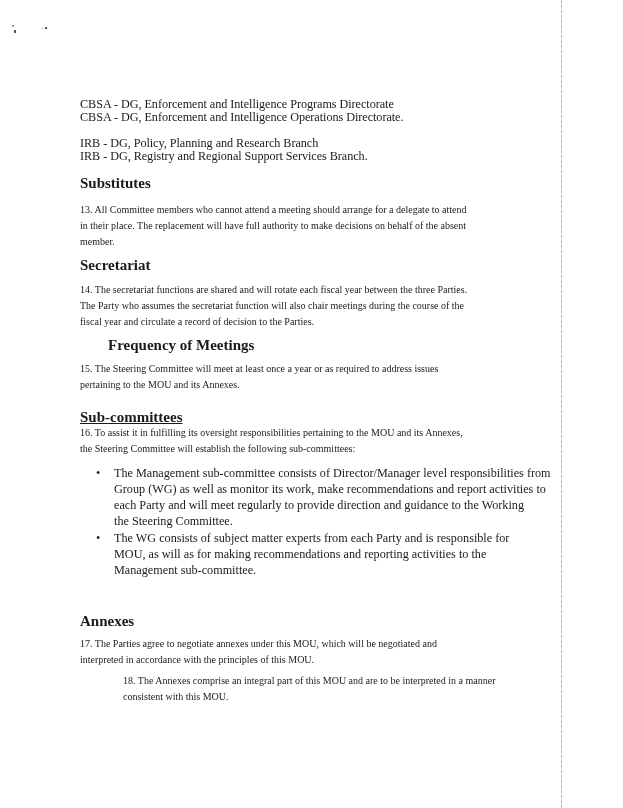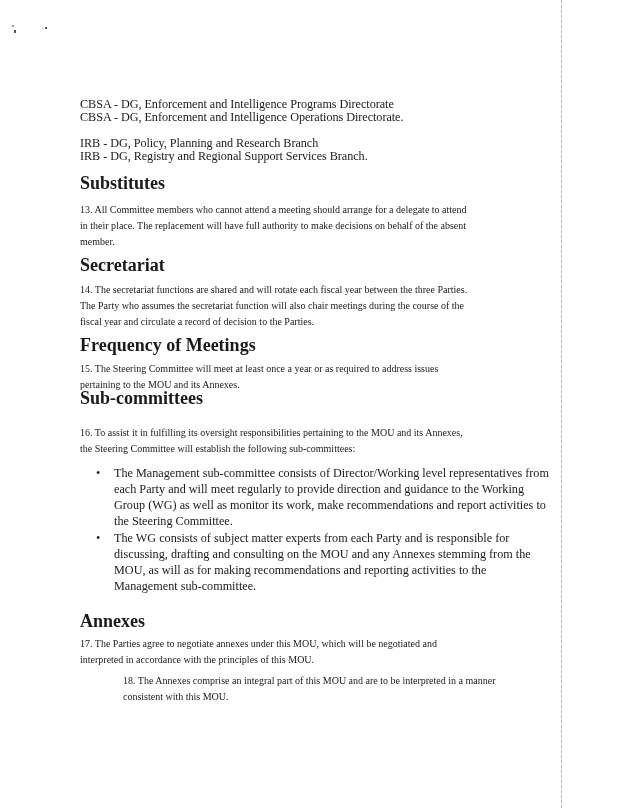--- a/index.html
+++ b/index.html
@@ -38,21 +38,21 @@
     position: absolute;
     left: 80px;
     font-size: 12.2px;
     line-height: 14px;
     white-space: nowrap;
     letter-spacing: -0.05px;
   }
   .heading {
     position: absolute;
     left: 80px;
-    font-size: 18px;
+    font-size: 15px;
     line-height: 14px;
     font-weight: bold;
     white-space: nowrap;
   }
   .para {
     position: absolute;
     left: 80px;
     width: 540px;
     font-size: 10px;
     line-height: 16px;
@@ -108,47 +108,46 @@
     <span class="row">member.</span>
   </div>
 
   <div class="heading" style="top:258px;">Secretariat</div>
   <div class="para" style="top:282px;">
     <span class="row">14. The secretariat functions are shared and will rotate each fiscal year between the three Parties.</span>
     <span class="row">The Party who assumes the secretariat function will also chair meetings during the course of the</span>
     <span class="row">fiscal year and circulate a record of decision to the Parties.</span>
   </div>
 
-  <div class="heading" style="top:338px;">Frequency of Meetings</div>
+  <div class="heading" style="top:338px;margin-left:28px;">Frequency of Meetings</div>
   <div class="para" style="top:361px;">
     <span class="row">15. The Steering Committee will meet at least once a year or as required to address issues</span>
     <span class="row">pertaining to the MOU and its Annexes.</span>
   </div>
 
-  <div class="heading" style="top:391px;">Sub-committees</div>
+  <div class="heading" style="top:410px;text-decoration:underline;">Sub-committees</div>
   <div class="para" style="top:425px;">
     <span class="row">16. To assist it in fulfilling its oversight responsibilities pertaining to the MOU and its Annexes,</span>
     <span class="row">the Steering Committee will establish the following sub-committees:</span>
   </div>
 
   <div class="bullet" style="top:465px;">
     <span class="dot">•</span>
     <div class="btext">
-      <span class="row">The Management sub-committee consists of Director/Working level representatives from</span>
+      <span class="row">The Management sub-committee consists of Director/Manager level responsibilities from</span>
+      <span class="row">Group (WG) as well as monitor its work, make recommendations and report activities to</span>
       <span class="row">each Party and will meet regularly to provide direction and guidance to the Working</span>
-      <span class="row">Group (WG) as well as monitor its work, make recommendations and report activities to</span>
       <span class="row">the Steering Committee.</span>
     </div>
   </div>
 
   <div class="bullet" style="top:530px;">
     <span class="dot">•</span>
     <div class="btext">
       <span class="row">The WG consists of subject matter experts from each Party and is responsible for</span>
-      <span class="row">discussing, drafting and consulting on the MOU and any Annexes stemming from the</span>
       <span class="row">MOU, as will as for making recommendations and reporting activities to the</span>
       <span class="row">Management sub-committee.</span>
     </div>
   </div>
 
   <div class="heading" style="top:614px;">Annexes</div>
   <div class="para" style="top:636px;">
     <span class="row">17. The Parties agree to negotiate annexes under this MOU, which will be negotiated and</span>
     <span class="row">interpreted in accordance with the principles of this MOU.</span>
   </div>

